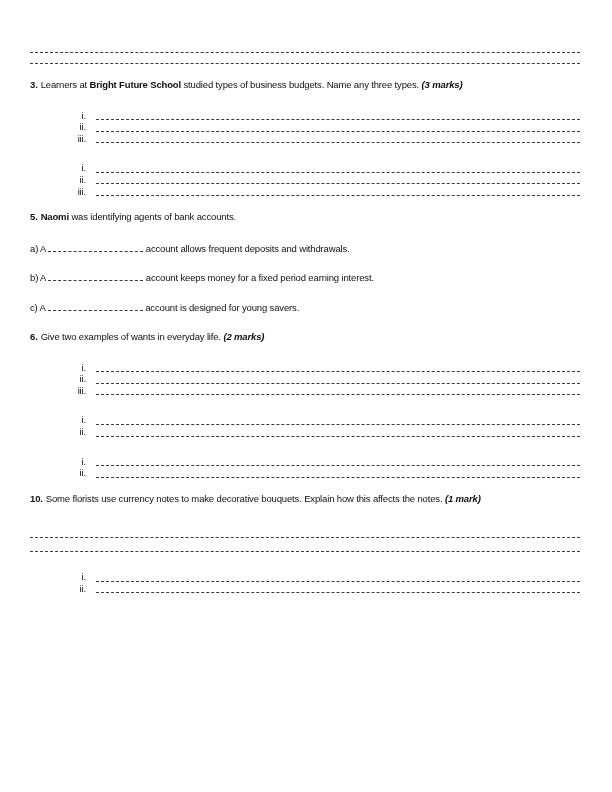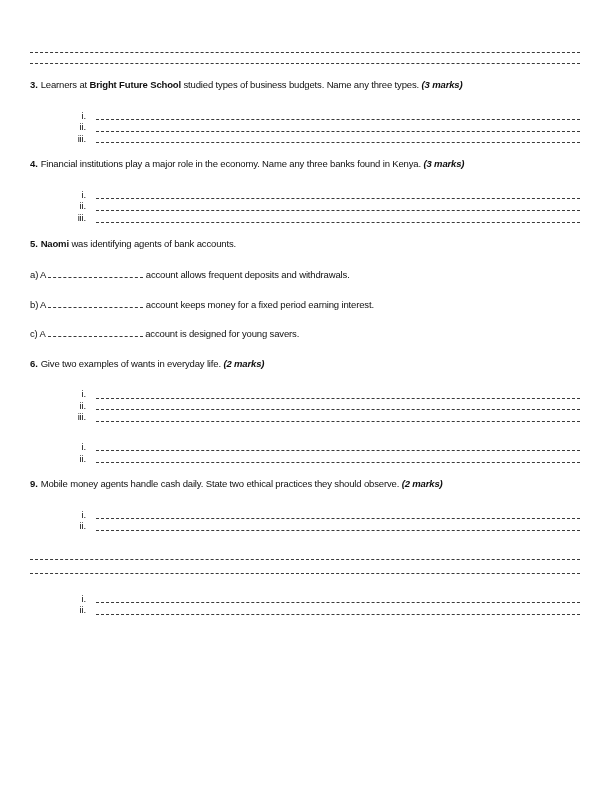--- a/index.html
+++ b/index.html
@@ -58,21 +58,20 @@
             <span class="item-label">ii.</span>
             <span class="item-line"></span>
           </div>
           <div class="item-row">
             <span class="item-label">iii.</span>
             <span class="item-line"></span>
           </div>
         </div>
       </div>
       <div class="block question">
-        <p class="qtext"><span class="qnum">4.</span><span>Financial institutions play a major role in the economy. Name any three banks found in Kenya. </span><span class="italic">(3 marks)</span></p>
         <div class="items">
           <div class="item-row">
             <span class="item-label">i.</span>
             <span class="item-line"></span>
           </div>
           <div class="item-row">
             <span class="item-label">ii.</span>
             <span class="item-line"></span>
           </div>
           <div class="item-row">
@@ -116,31 +115,33 @@
             <span class="item-label">i.</span>
             <span class="item-line"></span>
           </div>
           <div class="item-row">
             <span class="item-label">ii.</span>
             <span class="item-line"></span>
           </div>
         </div>
       </div>
       <div class="block question">
-        <p class="qtext"><span class="qnum">9.</span><span>Mobile money agents handle cash daily. State two ethical practices they should observe. </span><span class="italic">(2 marks)</span></p>
         <div class="items">
           <div class="item-row">
             <span class="item-label">i.</span>
             <span class="item-line"></span>
           </div>
           <div class="item-row">
             <span class="item-label">ii.</span>
             <span class="item-line"></span>
           </div>
         </div>
+      </div>
+      <div class="block question no-items">
+        <p class="qtext"><span class="qnum">10.</span><span>Some florists use currency notes to make decorative bouquets. Explain how this affects the notes. </span><span class="italic">(1 mark)</span></p>
       </div>
       <div class="full-lines wide">
         <div class="full-line"></div>
         <div class="full-line"></div>
       </div>
       <div class="block question">
         <div class="items">
           <div class="item-row">
             <span class="item-label">i.</span>
             <span class="item-line"></span>

